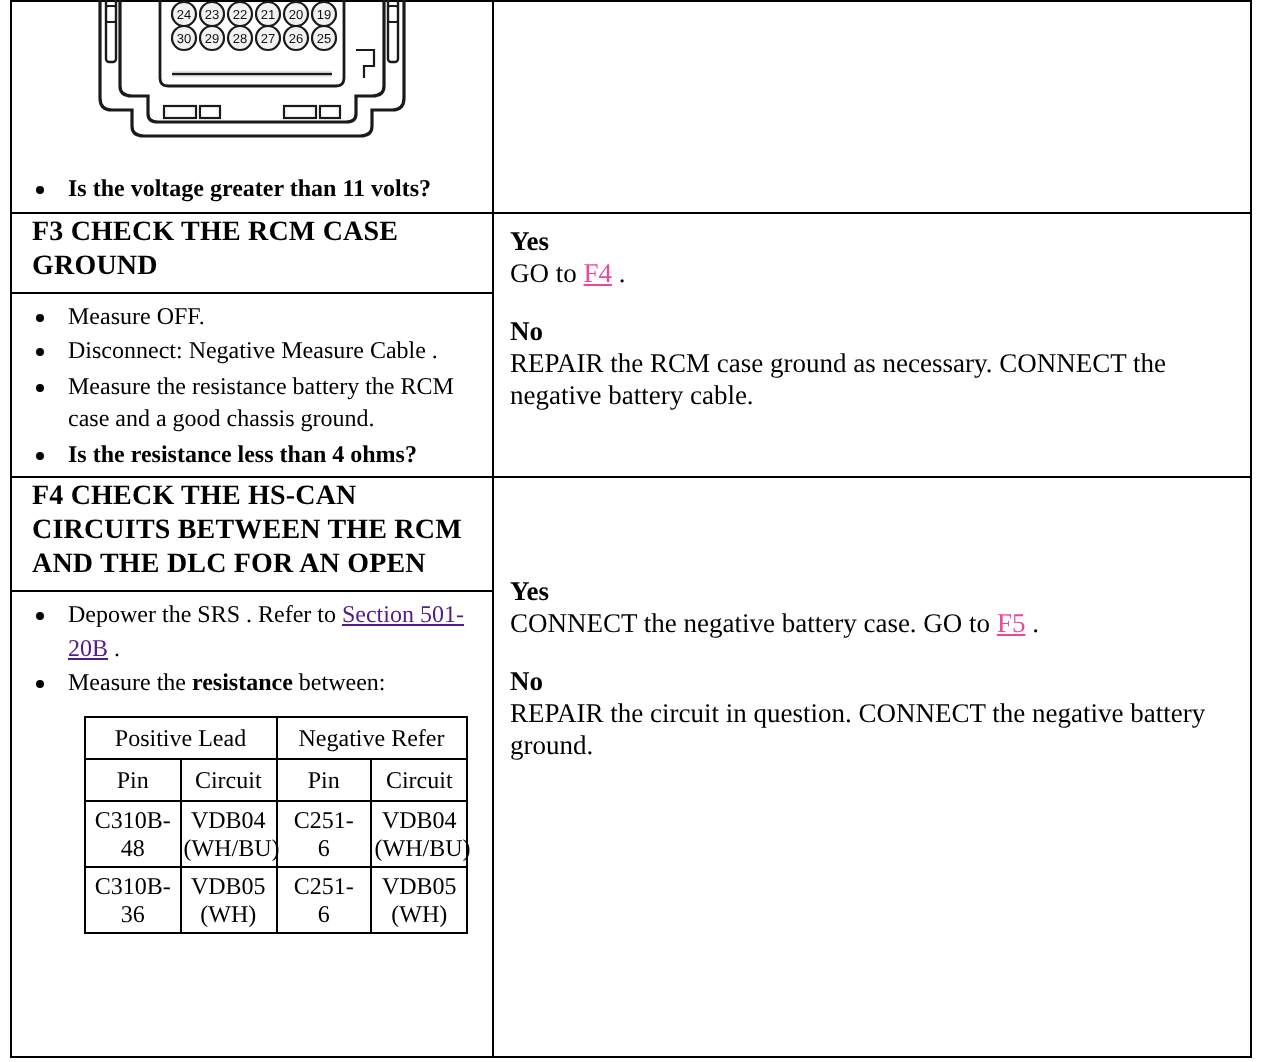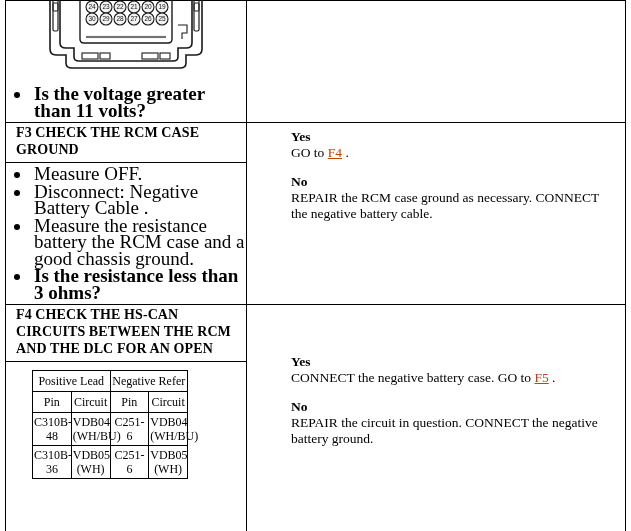--- a/index.html
+++ b/index.html
@@ -39,59 +39,58 @@
     font-weight: bold;
     font-size: 14px;
     line-height: 17px;
     padding: 1px 6px 4px 10px;
     letter-spacing: 0.1px;
   }
   .rightpad {
     padding: 6px 8px 8px 8px;
     font-size: 13.5px;
     line-height: 16px;
-    margin-left: 36px;
   }
   ul.steps {
     margin: 3px 0 3px 0;
     padding-left: 26px;
     list-style-type: disc;
   }
   ul.steps li {
-    font-size: 19px;
+    font-size: 12px;
     line-height: 16.5px;
     margin: 0 0 1px 0;
     padding-left: 2px;
   }
   ul.steps li.q { font-weight: bold; }
   .b { font-weight: bold; }
   a.doclink {
-    color: #c2410c;
+    color: #ec4899;
   }
   a.purplelink {
     color: #551a8b;
     text-decoration: underline;
   }
   .yesno {
     font-weight: bold;
     font-size: 13.5px;
     line-height: 16px;
   }
   .ansline {
     font-size: 13.5px;
     line-height: 16px;
   }
   .gap { height: 13px; }
 
   
   table.leads {
     border-collapse: collapse;
     table-layout: fixed;
-    margin: 8px 0 6px 26px;
-    width: 156px;
+    margin: 8px 0 6px 36px;
+    width: 192px;
     font-size: 12px;
   }
   table.leads td, table.leads th {
     border: 1px solid #000;
     text-align: center;
     vertical-align: middle;
     font-weight: normal;
     padding: 2px 1px;
     line-height: 14px;
     height: 16px;
@@ -232,23 +231,23 @@
             <div class="yesno">No</div>
             <div class="ansline">REPAIR the RCM case ground as necessary. CONNECT the negative battery cable.</div>
           </div>
         </td>
       </tr>
 
       <tr>
         <td class="leftcol">
           <ul class="steps">
             <li>Measure OFF.</li>
-            <li>Disconnect: Negative Battery Cable .</li>
+            <li>Disconnect: Negative Measure Cable .</li>
             <li>Measure the resistance battery the RCM case and a good chassis ground.</li>
-            <li class="q">Is the resistance less than 3 ohms?</li>
+            <li class="q">Is the resistance less than 4 ohms?</li>
           </ul>
         </td>
       </tr>
 
       <tr>
         <td class="leftcol">
           <div class="step-header">F4 CHECK THE HS-CAN CIRCUITS BETWEEN THE RCM AND THE DLC FOR AN OPEN</div>
         </td>
         <td class="rightcol" rowspan="2">
           <div class="rightpad" style="padding-top:49px;">
@@ -256,20 +255,24 @@
             <div class="ansline"><span>CONNECT the negative battery case. GO to </span><a class="doclink" href="#">F5</a><span> .</span></div>
             <div class="gap"></div>
             <div class="yesno">No</div>
             <div class="ansline">REPAIR the circuit in question. CONNECT the negative battery ground.</div>
           </div>
         </td>
       </tr>
 
       <tr>
         <td class="leftcol" style="height:232px;">
+          <ul class="steps">
+            <li><span>Depower the SRS . Refer to </span><a class="purplelink" href="#">Section 501-20B</a><span> .</span></li>
+            <li><span>Measure the </span><span class="b">resistance</span><span> between:</span></li>
+          </ul>
 
           <table class="leads">
             <tbody>
               <tr>
                 <td colspan="2">Positive Lead</td>
                 <td colspan="2">Negative Refer</td>
               </tr>
               <tr>
                 <td class="w1">Pin</td>
                 <td class="w2">Circuit</td>

